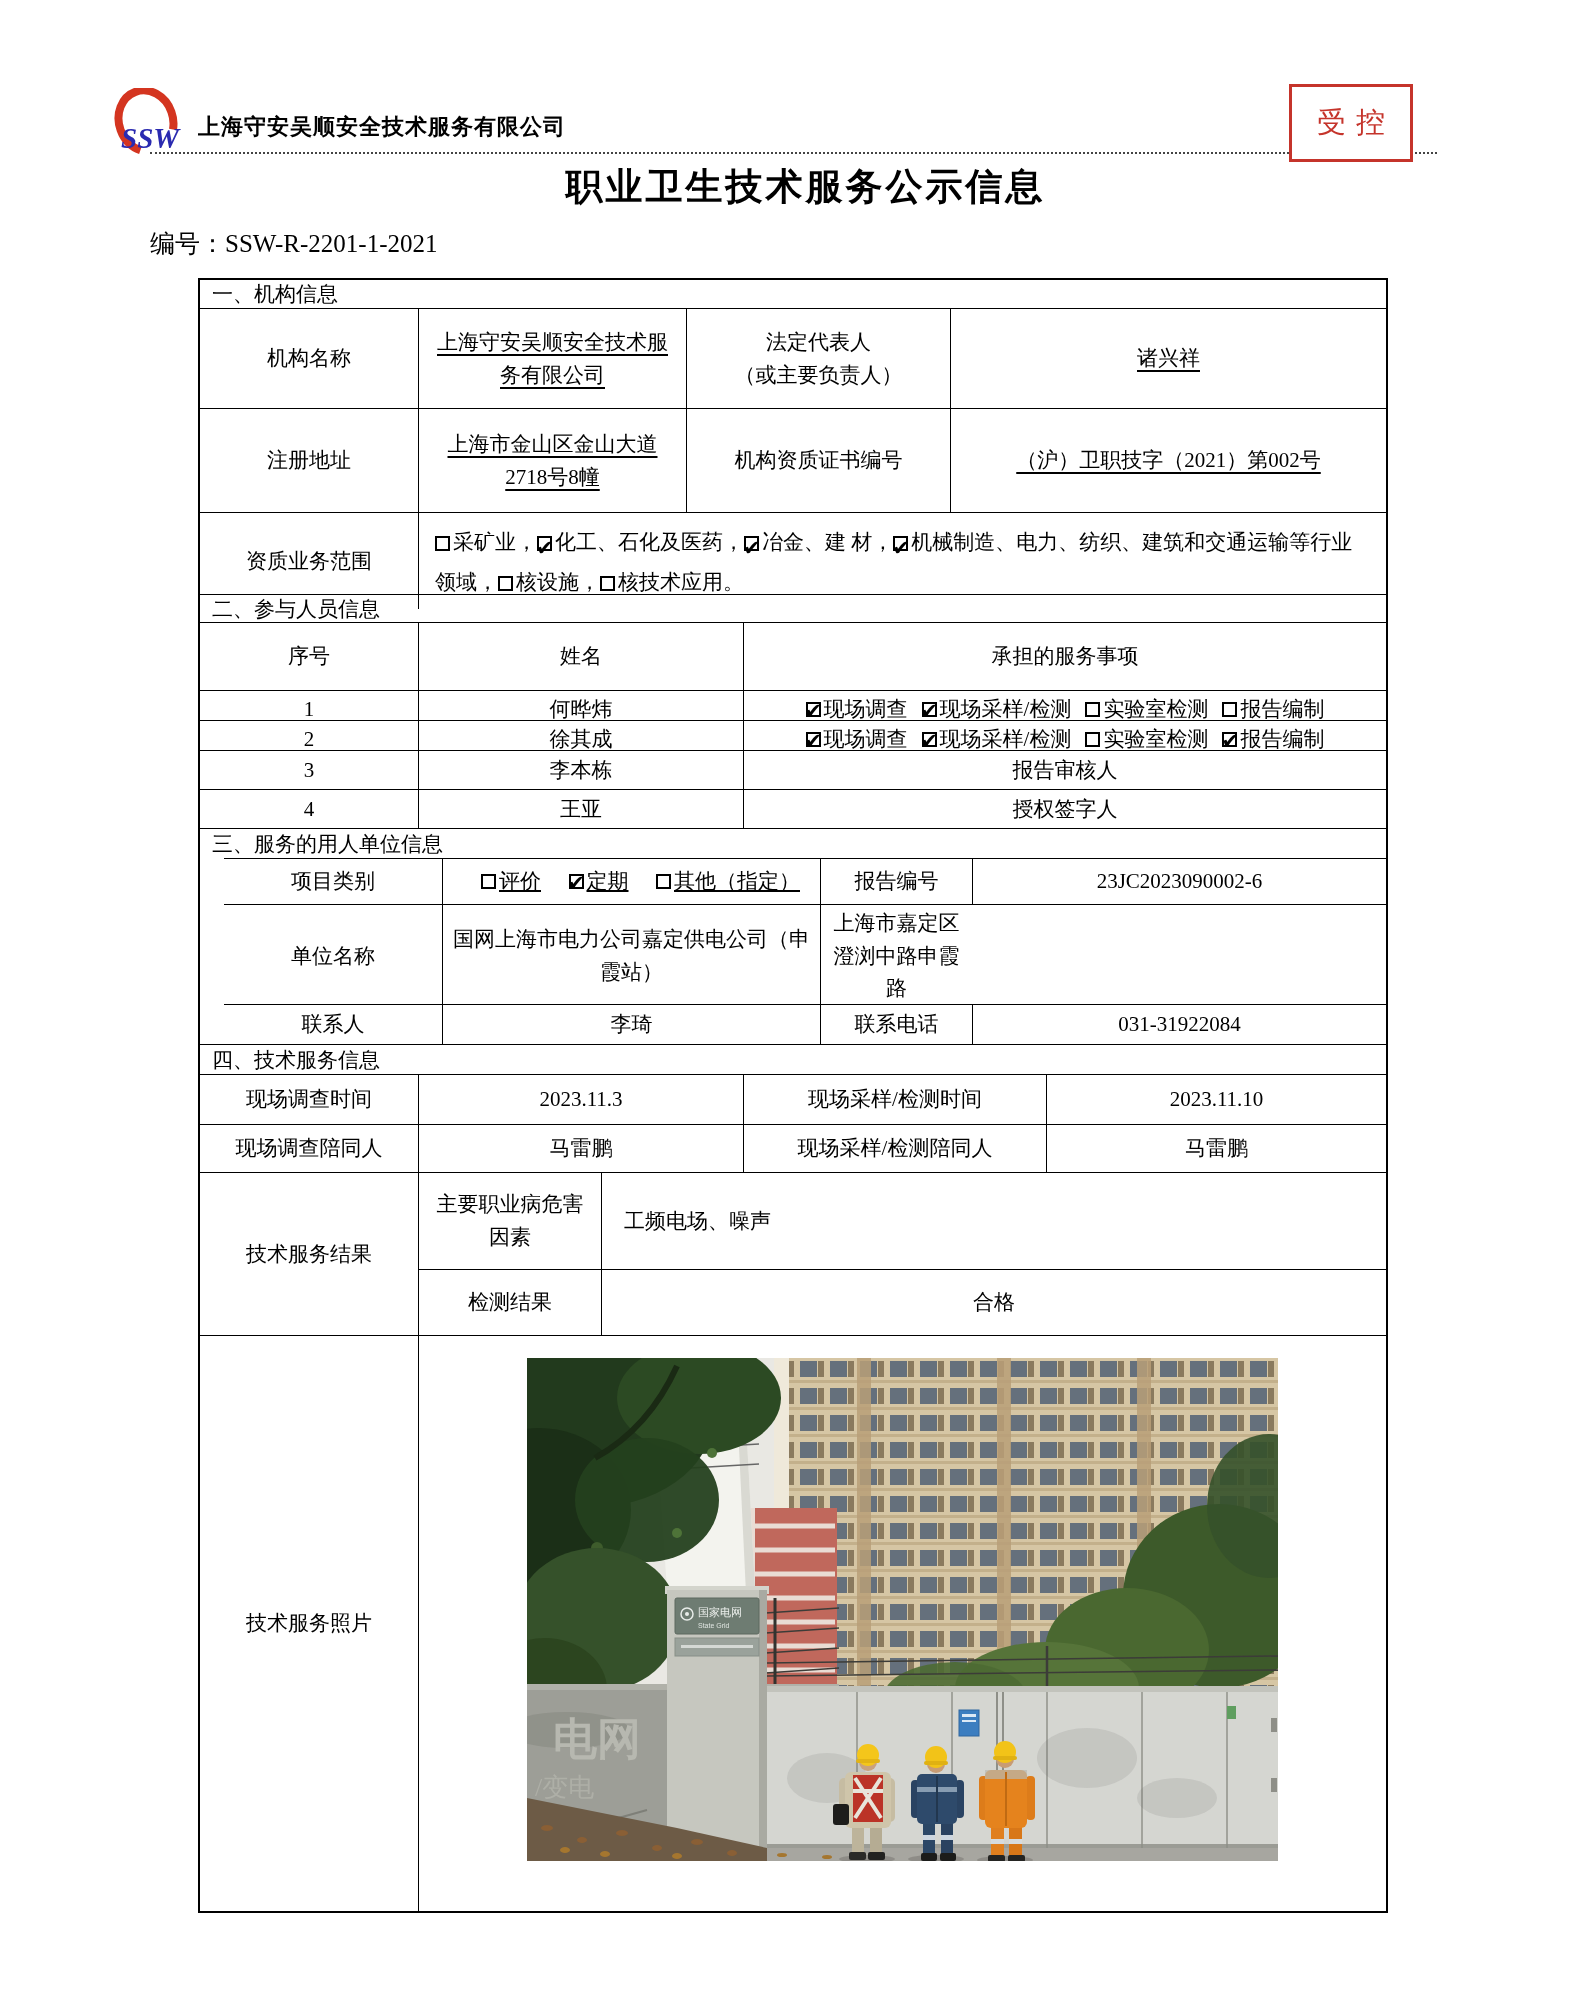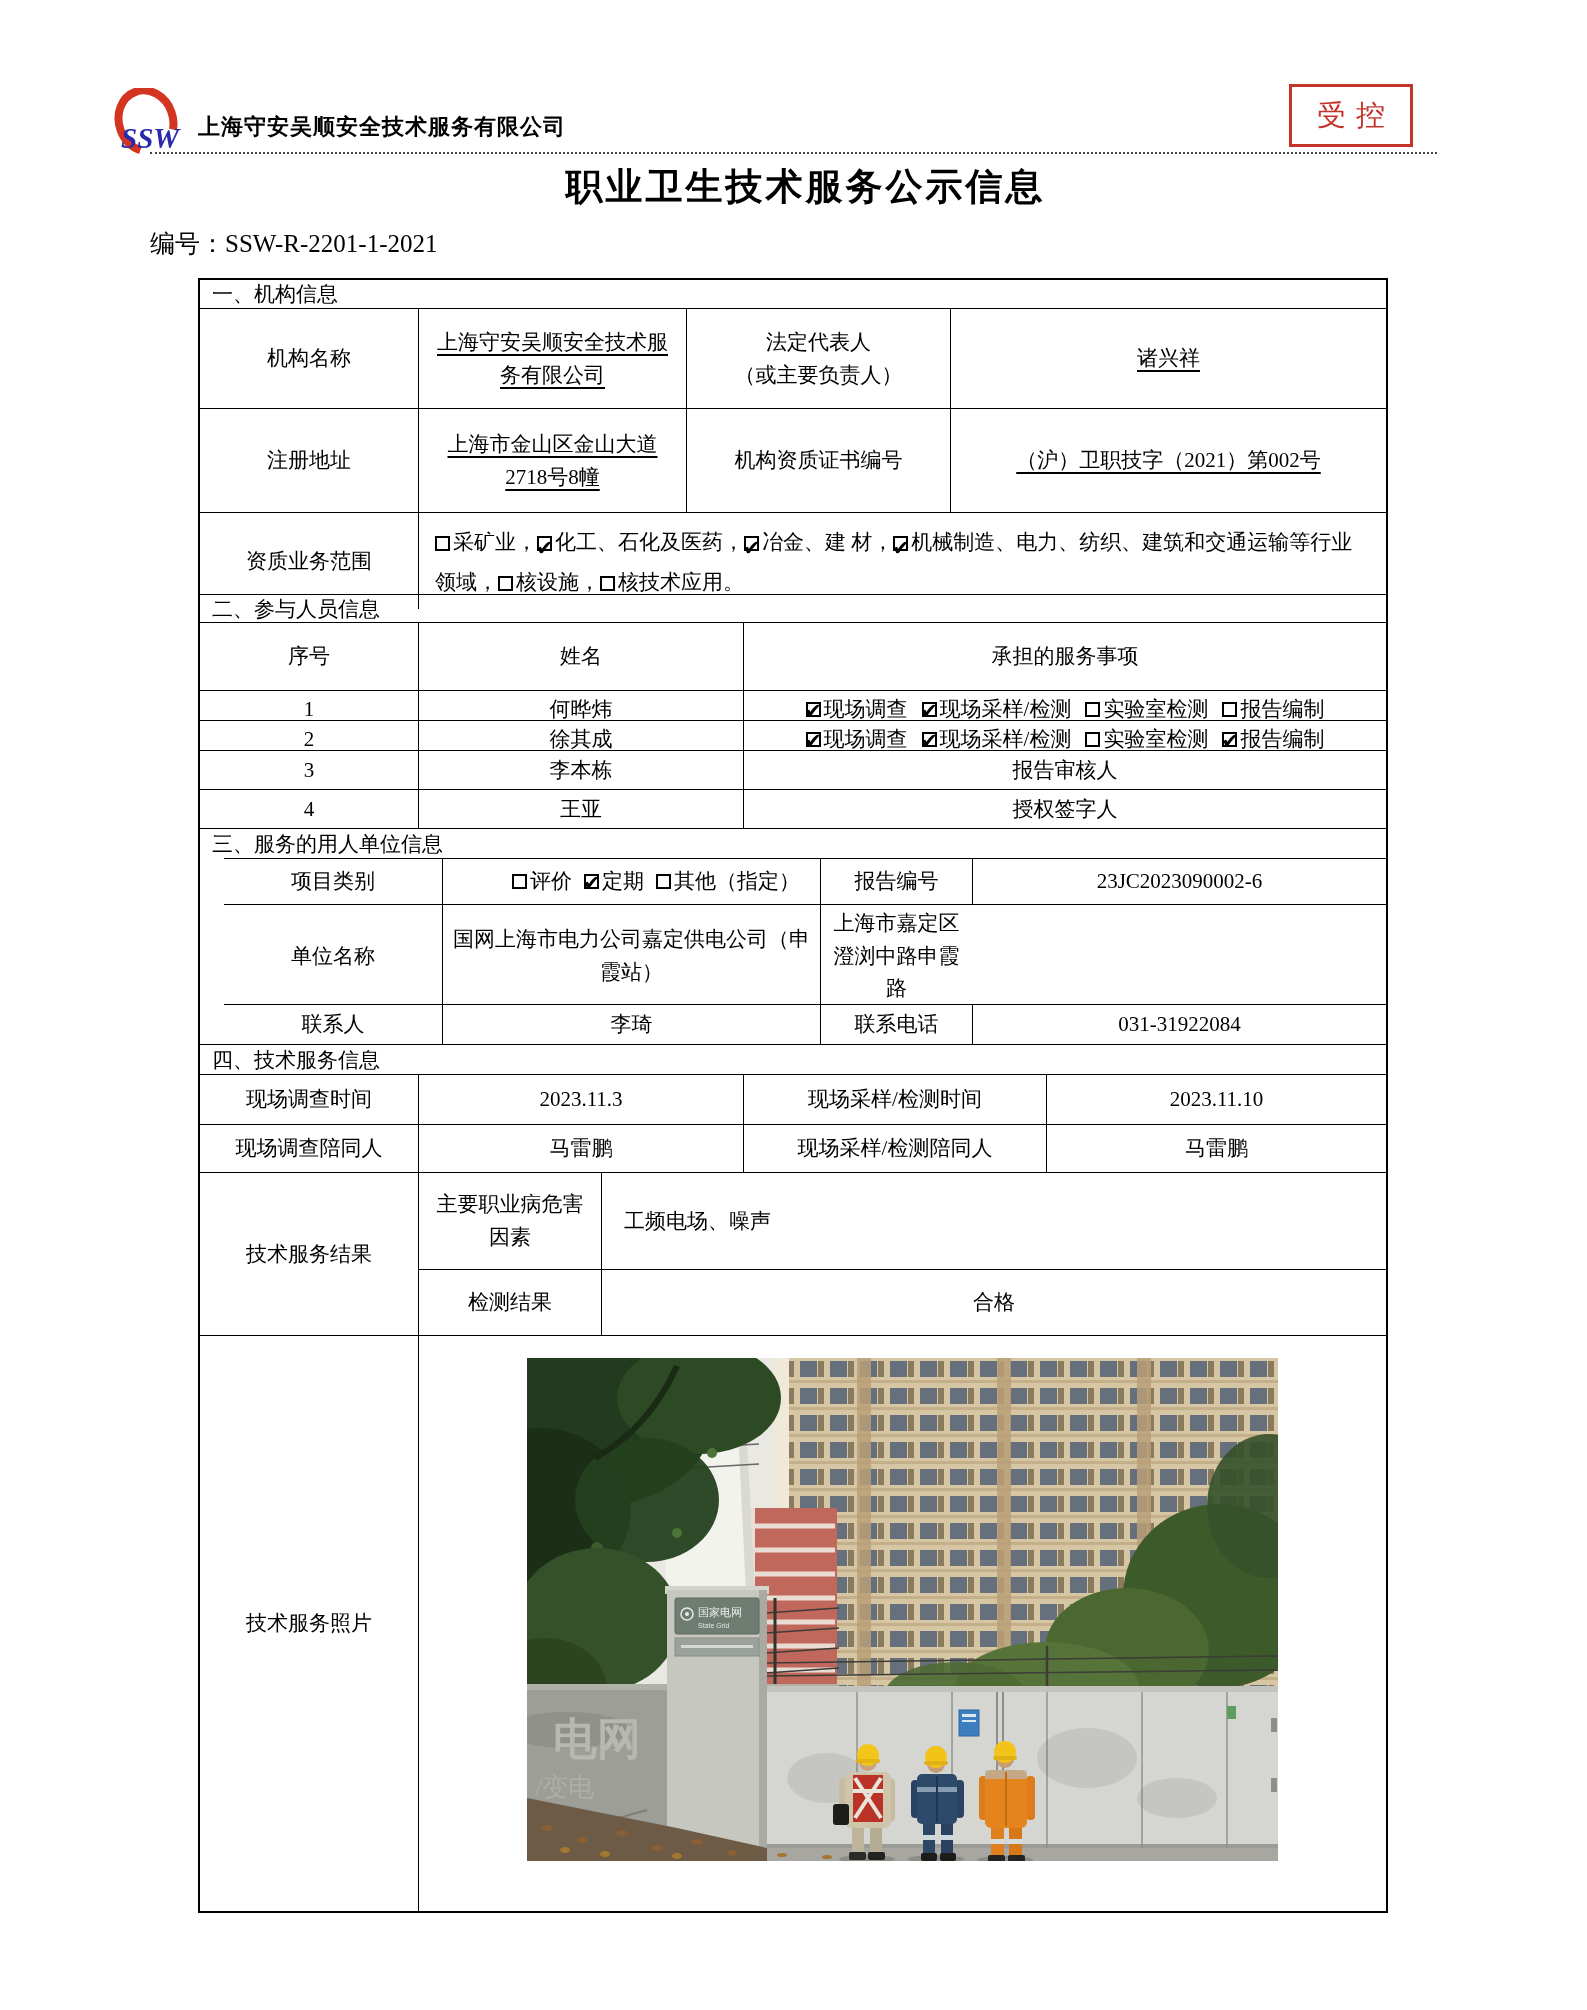--- a/index.html
+++ b/index.html
@@ -3,21 +3,21 @@
 <meta charset="utf-8">
 <style>
   * { margin:0; padding:0; box-sizing:border-box; }
   body { background:#888; font-family:"Liberation Serif","DejaVu Serif",serif; color:#000; }
   .page { position:relative; width:1587px; height:2010px; background:#fff; margin:0 auto; overflow:hidden; }
 
   
   .header { position:absolute; left:150px; top:68px; width:1287px; height:86px; border-bottom:2px dotted #444; }
   .logo { position:absolute; left:-42px; bottom:-6px; width:84px; height:70px; }
   .company { position:absolute; left:48px; bottom:10px; font-size:22px; font-weight:bold; letter-spacing:1px; }
-  .stamp { position:absolute; right:24px; top:16px; width:124px; height:63px; border:3px solid #c5342b;
+  .stamp { position:absolute; right:24px; top:16px; width:124px; height:78px; border:3px solid #c5342b;
            color:#c5342b; font-size:29px; display:flex; align-items:center; justify-content:center;
            letter-spacing:10px; padding-left:10px; background:#fff; z-index:2; }
 
   
   .title { position:absolute; left:12px; top:162px; width:100%; text-align:center; font-size:37px; font-weight:bold; letter-spacing:3px; }
   .docno { position:absolute; left:150px; top:227px; font-size:25px; }
 
   
   .tbl { position:absolute; left:198px; top:278px; width:1190px; border:2px solid #000; background:#fff; }
   .row { display:grid; border-top:1px solid #000; font-size:21px; }
@@ -50,21 +50,21 @@
   .rc-22 { grid-column:2; grid-row:2; border-top:1px solid #000; }
   .rc-23 { grid-column:3; grid-row:2; border-top:1px solid #000; }
 
   
   .cb { display:inline-block; width:15px; height:15px; border:2px solid #000; position:relative;
         vertical-align:-2px; margin-right:3px; }
   .cb[data-checked="true"]::after { content:"✔"; position:absolute; left:-3px; top:-9px;
         font-size:21px; font-weight:bold; color:#000; font-family:"DejaVu Sans",sans-serif; }
   .sg { display:inline-flex; align-items:center; margin:0 7px; white-space:nowrap; }
   .si { display:inline; }
-  .typecell { justify-content:flex-end; padding-left:26px; }
+  .typecell { justify-content:space-between; padding-left:38px;text-decoration:underline; }
   .typecell .sg { margin:0 12px 0 0; }
 
   .photo-cell { align-items:flex-start; padding-top:22px; }
 </style>
 </head>
 <body>
 
 <div class="page">
 
   <div class="header">

